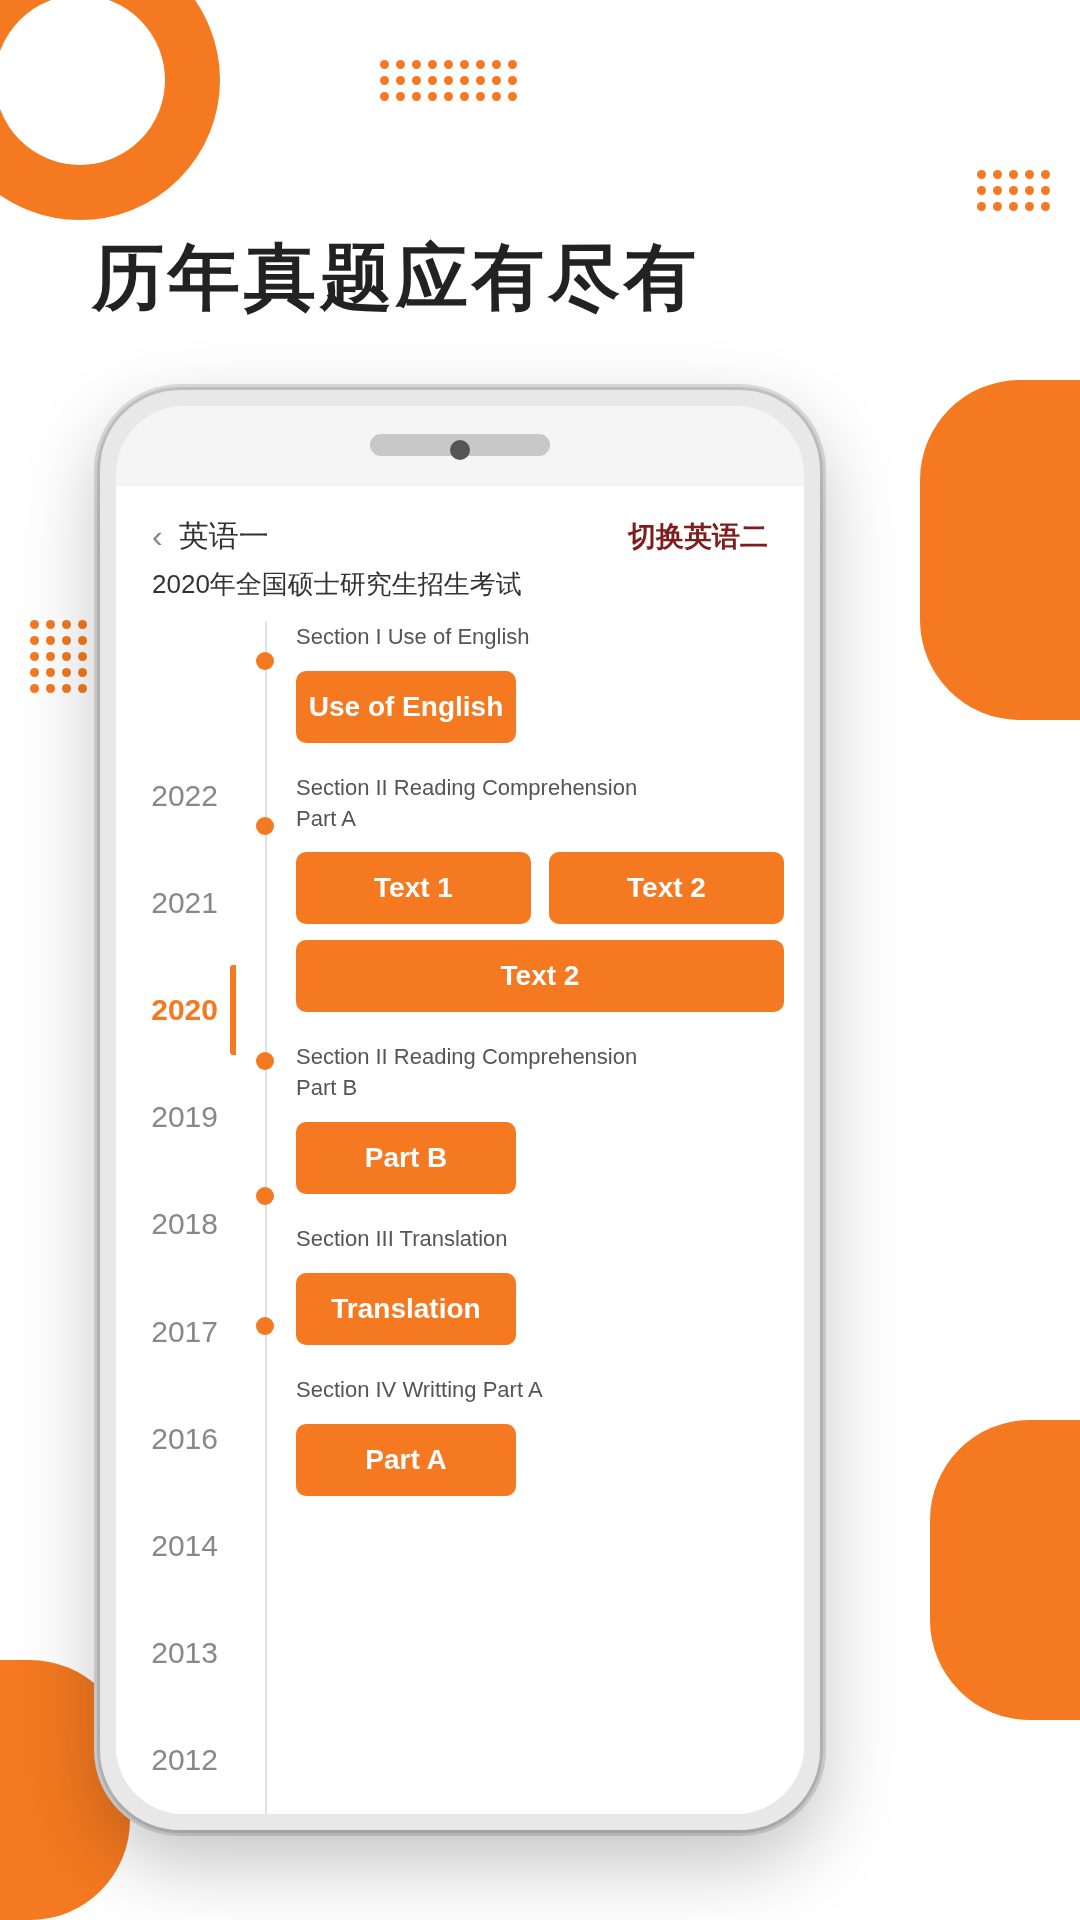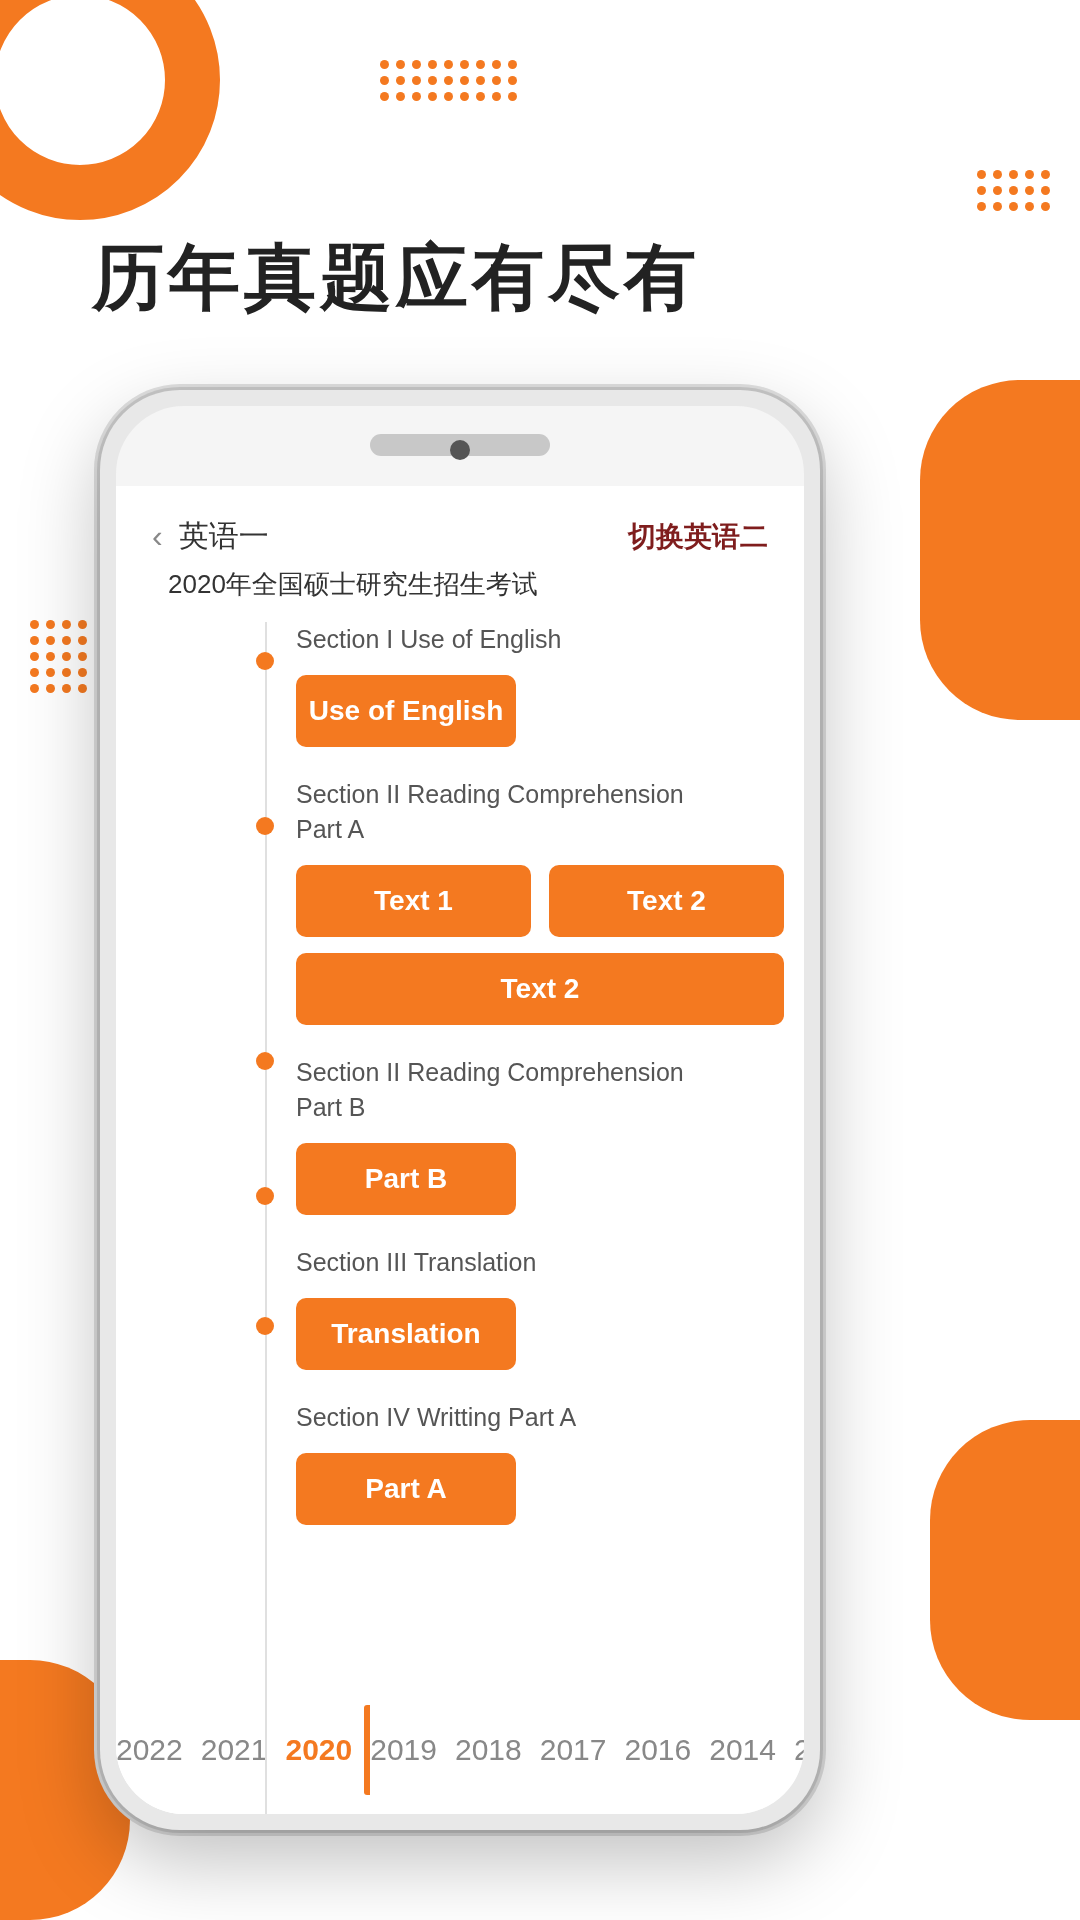--- a/index.html
+++ b/index.html
@@ -144,21 +144,21 @@
       background: #ffffff;
       border-radius: 0 0 60px 60px;
       overflow: hidden;
     }
 
     
     .year-sidebar {
       width: 130px;
       background: #ffffff;
       display: flex;
-      flex-direction: row;
+      flex-direction: column;
       align-items: flex-end;
       padding-top: 120px;
       padding-right: 10px;
       gap: 0;
       position: relative;
       flex-shrink: 0;
     }
     .year-item {
       height: 128px;
       display: flex;
@@ -233,29 +233,29 @@
     }
     .switch-btn {
       font-size: 28px;
       color: #7f1d1d;
       font-weight: 600;
     }
     .exam-subtitle {
       font-size: 26px;
       color: #333;
       padding: 0 0 30px 0;
-      margin-left: 16px;
+      margin-left: 0;
     }
 
     
     .section-block {
       margin-bottom: 30px;
     }
     .section-label {
-      font-size: 25px;
+      font-size: 22px;
       color: #555;
       margin-bottom: 18px;
       line-height: 1.4;
     }
     .btn-row {
       display: flex;
       gap: 18px;
       margin-bottom: 16px;
       flex-wrap: wrap;
     }

